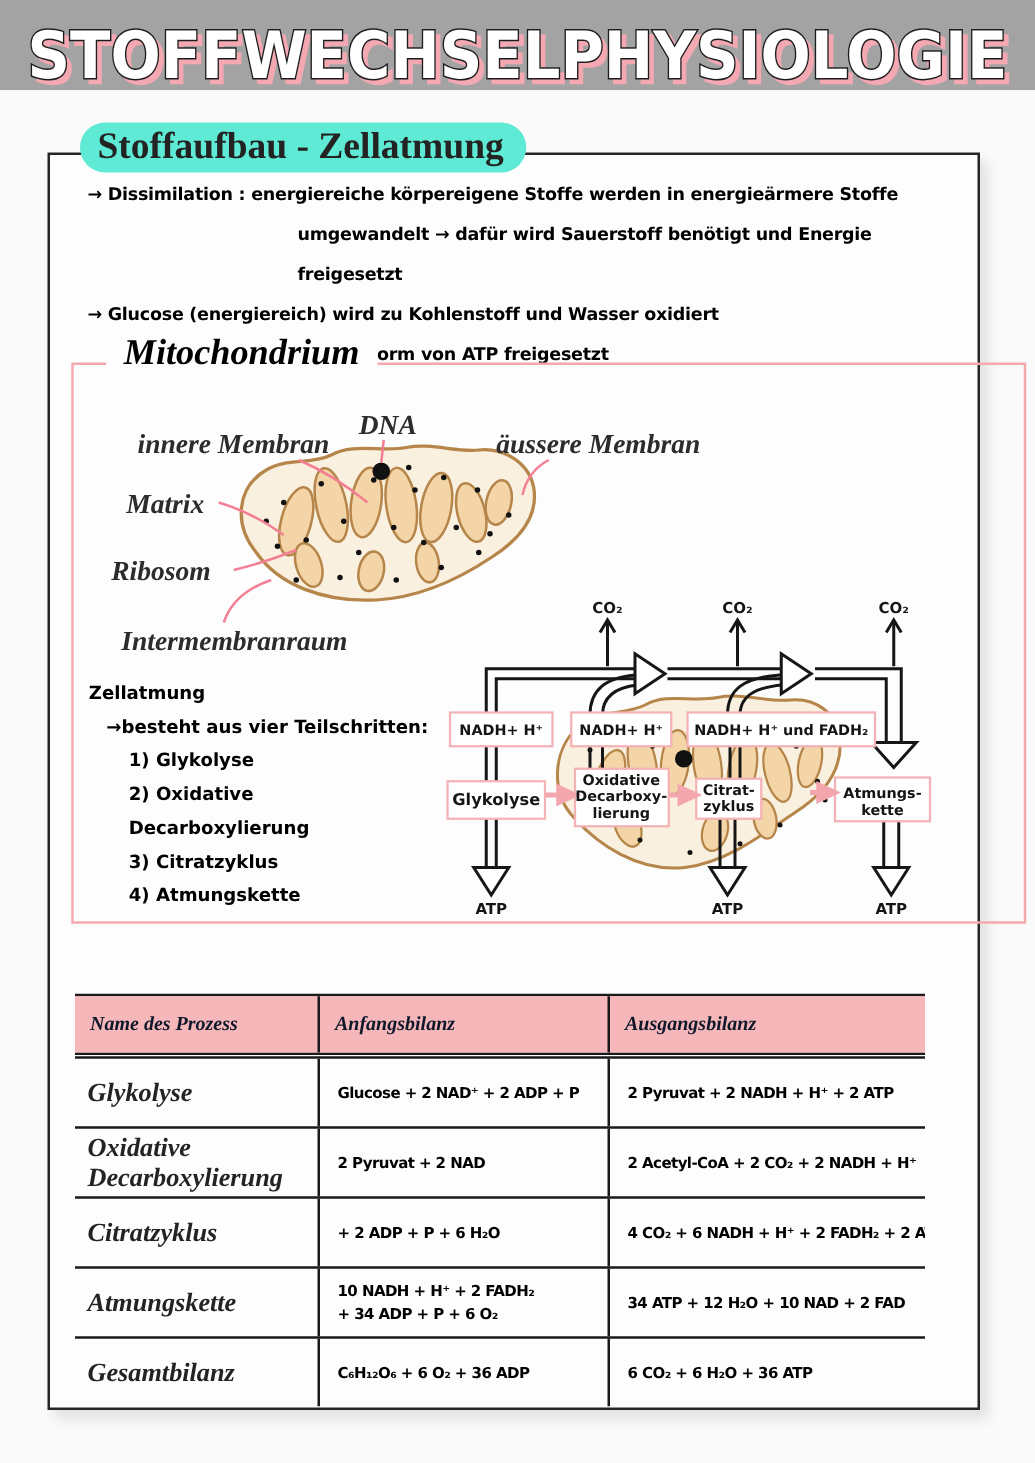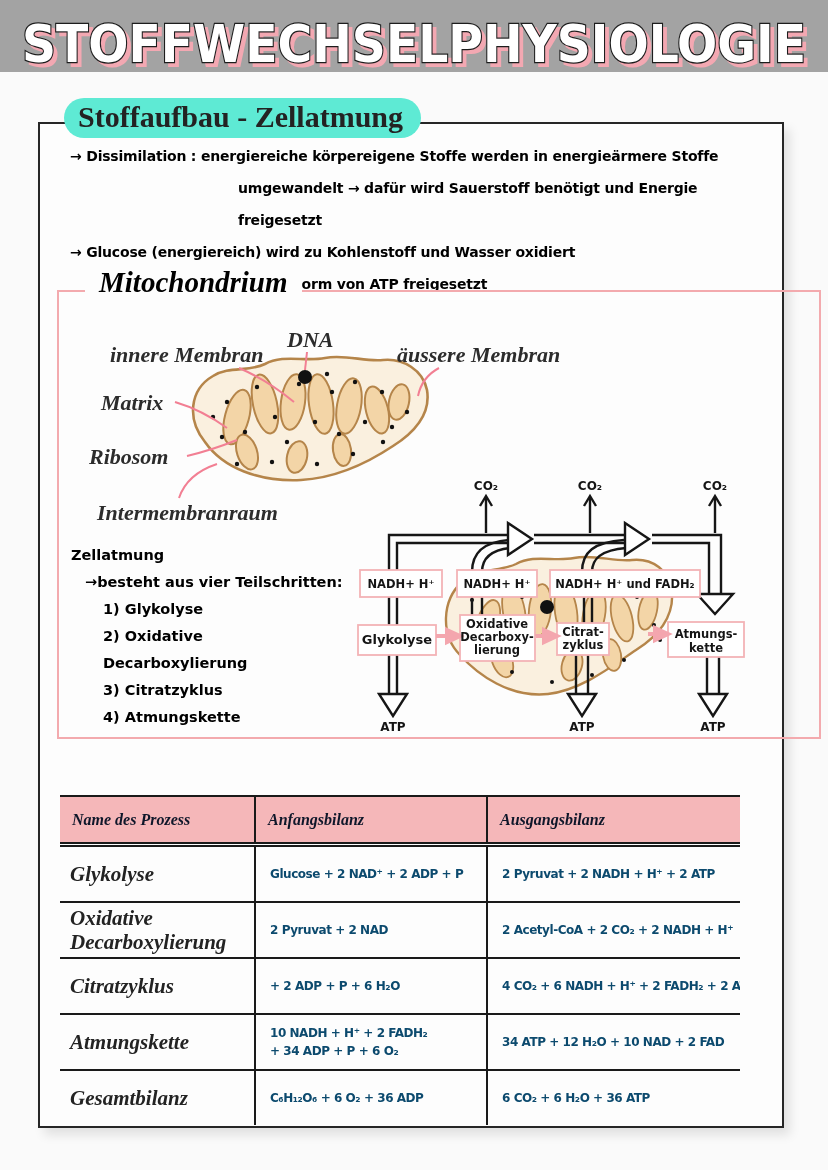--- a/index.html
+++ b/index.html
@@ -48,21 +48,21 @@
   .trow.last { border-bottom:none; }
   .tcell { display:flex; flex-direction:column; justify-content:center; box-sizing:border-box; overflow:hidden; }
   .c1,.c2 { border-right:2.3px solid #1a1a1a; }
   .thead .tcell { background:#f5b7b9; height:45px; }
   .trow:not(.thead) .tcell { min-height:54px; }
   .hcell { font-family:"Liberation Serif","DejaVu Serif",serif; font-style:italic; font-weight:bold;
     font-size:16px; color:#0f172a; padding-left:12px; }
   .ncell { font-family:"Liberation Serif","DejaVu Serif",serif; font-style:italic; font-weight:bold;
     font-size:21px; color:#232323; padding-left:10px; line-height:1.15; }
   .formula { font-family:"DejaVu Sans",sans-serif; font-weight:bold; font-size:12px;
-    letter-spacing:-0.45px; color:#0c4a6e; padding-left:14px; white-space:nowrap; line-height:1.5; }
+    letter-spacing:-0.45px; color:#000000; padding-left:14px; white-space:nowrap; line-height:1.5; }
 </style>
 </head>
 <body>
 
 <div class="page">
 
   <div class="banner">
     <svg class="banner-svg" width="828" height="88" viewBox="0 0 828 88">
       <text class="banner-title-text" x="418" y="66" text-anchor="middle" textLength="784" lengthAdjust="spacingAndGlyphs" fill="#f3a8b2" stroke="#f3a8b2" stroke-width="2" paint-order="stroke">STOFFWECHSELPHYSIOLOGIE</text>
       <text class="banner-title-text" x="414" y="62" text-anchor="middle" textLength="784" lengthAdjust="spacingAndGlyphs" fill="#ffffff" stroke="#1d1d1d" stroke-width="2.4" paint-order="stroke">STOFFWECHSELPHYSIOLOGIE</text>

